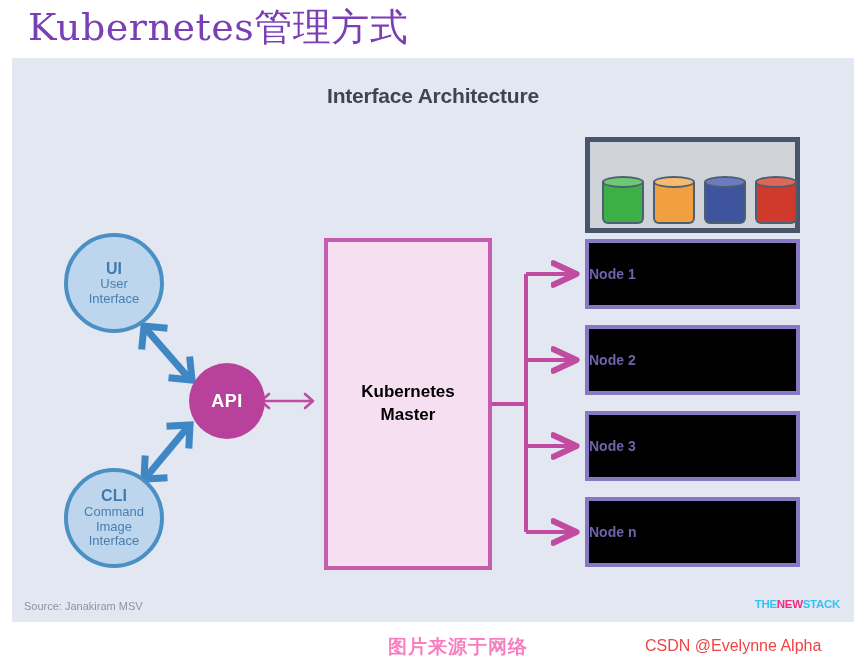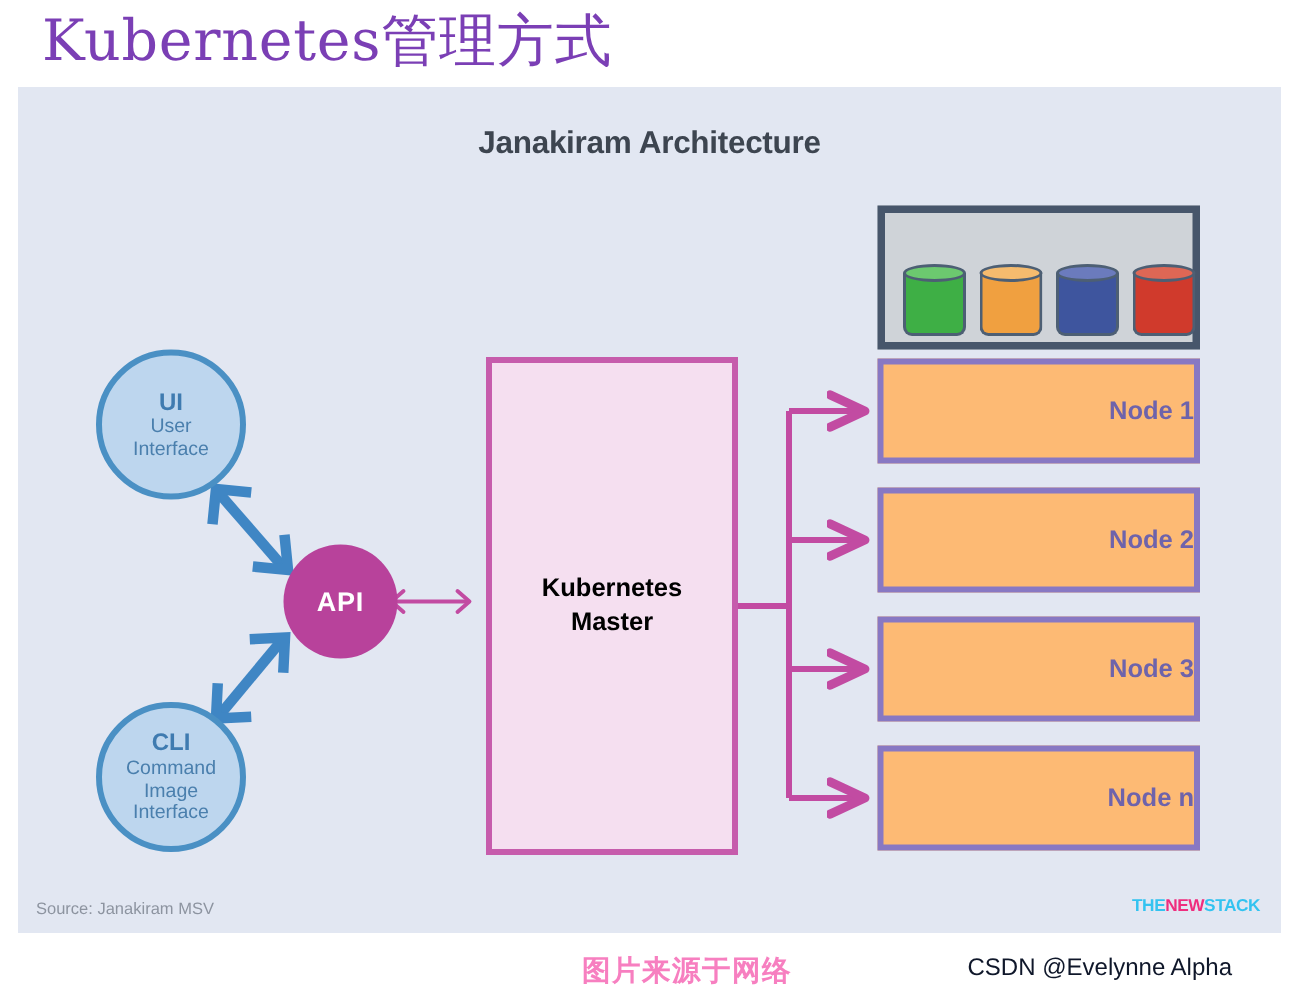--- a/index.html
+++ b/index.html
@@ -101,27 +101,27 @@
     border-radius: 50%;
     box-sizing: border-box;
   }
 
   
   .node {
     position: absolute;
     left: 573px;
     width: 215px;
     height: 70px;
-    background: #fdba74;
+    background: #000000;
     border: 4px solid #8878c3;
     box-sizing: border-box;
     display: flex;
     align-items: center;
-    justify-content: flex-end;
-    font-size: 17px;
+    justify-content: flex-start;
+    font-size: 14px;
     font-weight: bold;
     color: #6e63ab;
   }
 
   
   .master {
     position: absolute;
     left: 312px;
     top: 180px;
     width: 168px;
@@ -214,39 +214,39 @@
     font-size: 19px;
     font-weight: bold;
     color: #f77fc0;
     letter-spacing: 1px;
   }
   .wm-csdn {
     position: absolute;
     left: 645px;
     top: 637px;
     font-size: 16px;
-    color: #0f172a;
+    color: #ef4444;
   }
 
   svg.arrows {
     position: absolute;
     left: 0; top: 0;
     width: 842px;
     height: 564px;
     pointer-events: none;
   }
 </style>
 </head>
 <body>
 
 <div class="page-title">Kubernetes管理方式</div>
 
 <div class="slide">
 
-  <div class="slide-title">Janakiram Architecture</div>
+  <div class="slide-title">Interface Architecture</div>
 
   <svg class="arrows" viewBox="0 0 842 564">
     <defs>
       <marker id="mHead" markerWidth="7" markerHeight="7" refX="5.4" refY="3" orient="auto">
         <path d="M0.4,0.6 L5.8,3 L0.4,5.4" fill="none" stroke="#c24ba2" stroke-width="1.3" stroke-linecap="round" stroke-linejoin="round"></path>
       </marker>
       <marker id="mHeadS" markerWidth="8" markerHeight="8" refX="6" refY="3.5" orient="auto">
         <path d="M0.6,0.8 L6.4,3.5 L0.6,6.2" fill="none" stroke="#c24ba2" stroke-width="1.5" stroke-linecap="round" stroke-linejoin="round"></path>
       </marker>
       <marker id="bHeadA" markerWidth="7" markerHeight="7" refX="5.5" refY="3.5" orient="auto">

